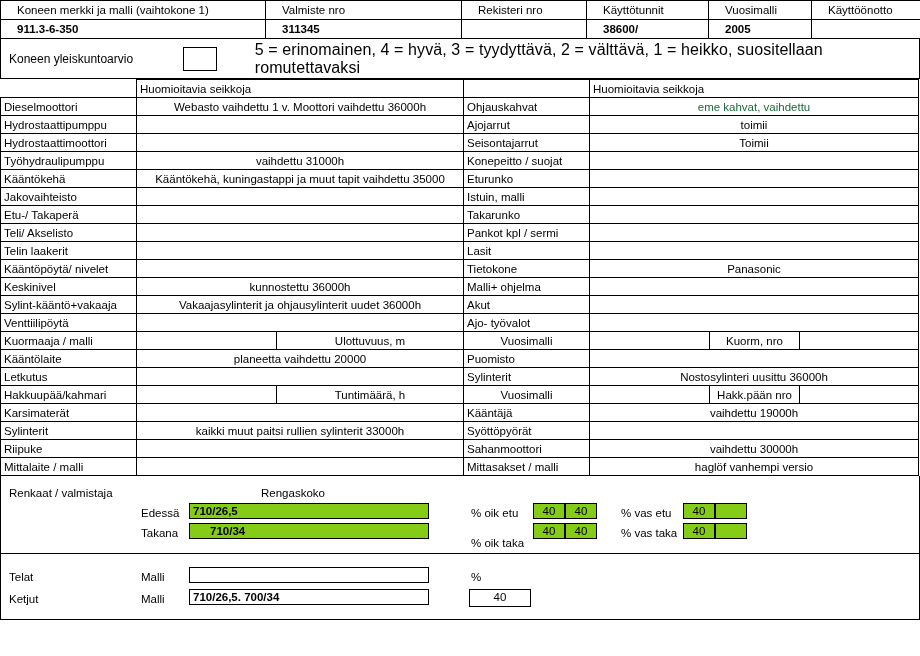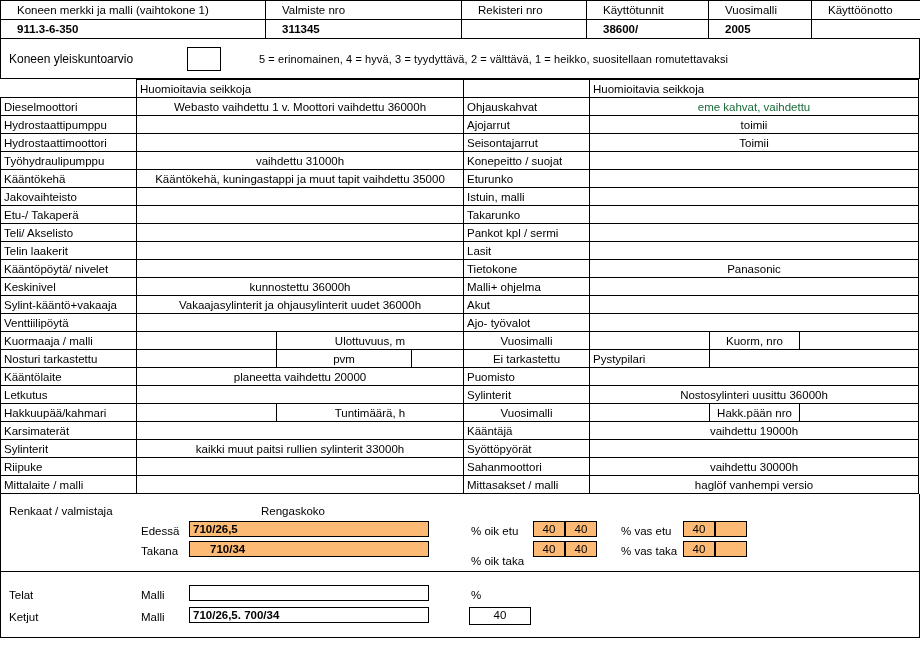--- a/index.html
+++ b/index.html
@@ -58,21 +58,21 @@
     font-size: 12px;
   }
   #cond-box {
     width: 32px;
     height: 22px;
     border: 1px solid #000;
     background: #fff;
   }
   #cond-scale {
     padding-left: 38px;
-    font-size: 11px;
+    font-size: 16px;
     letter-spacing: 0.1px;
   }
 
   
   #main-table { width: 776px; }
   #main-table td {
     border: 1px solid #000000;
     height: 17px;
     padding: 0px 3px;
     font-size: 11.5px;
@@ -90,21 +90,21 @@
     height: 78px;
     border-left: 1px solid #000;
     border-right: 1px solid #000;
     border-bottom: 1px solid #000;
     box-sizing: border-box;
   }
   #tyres .t { position: absolute; font-size: 11.5px; white-space: nowrap; }
   #tyres .box {
     position: absolute;
     border: 1px solid #000;
-    background: #fdba74;
+    background: #84cc16;
     box-sizing: border-box;
     font-size: 11.5px;
     padding: 1px 3px;
     overflow: hidden;
     white-space: nowrap;
   }
   .valbox { text-align: center; }
   .boldval { font-weight: bold; }
 
   
@@ -283,29 +283,20 @@
     <tr>
       <td>Kuormaaja / malli</td>
       <td class="c"></td>
       <td class="c" colspan="2">Ulottuvuus, m</td>
       <td class="c">Vuosimalli</td>
       <td></td>
       <td class="c">Kuorm, nro</td>
       <td></td>
     </tr>
 
-    <tr>
-      <td>Nosturi tarkastettu</td>
-      <td></td>
-      <td class="c" style="width:52px">pvm</td>
-      <td></td>
-      <td class="c">Ei tarkastettu</td>
-      <td>Pystypilari</td>
-      <td colspan="2"></td>
-    </tr>
 
 
     <tr>
       <td>Kääntölaite</td>
       <td class="c" colspan="3">planeetta vaihdettu 20000</td>
       <td>Puomisto</td>
       <td class="c" colspan="3"></td>
     </tr>
 
     <tr>

